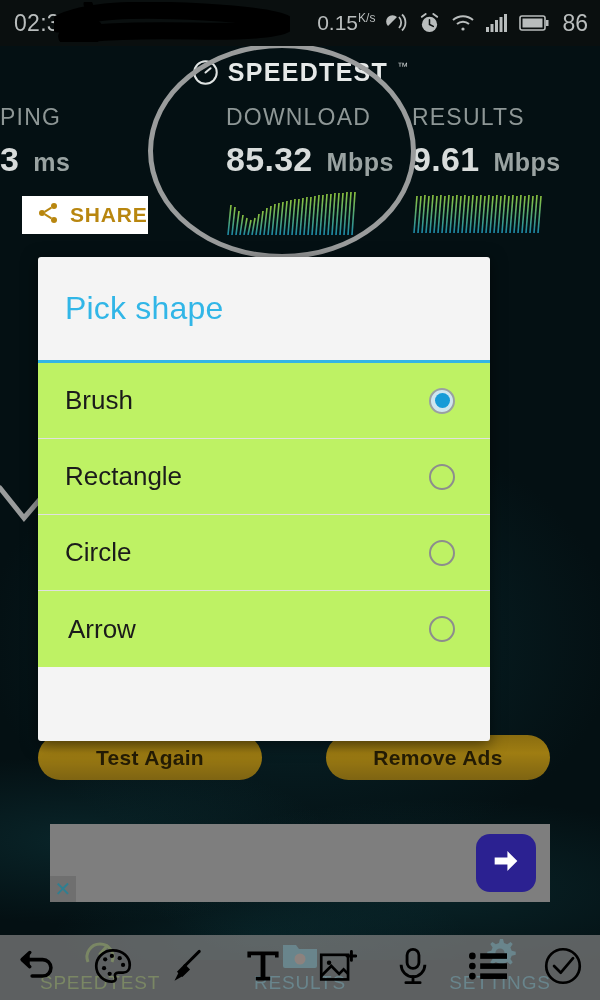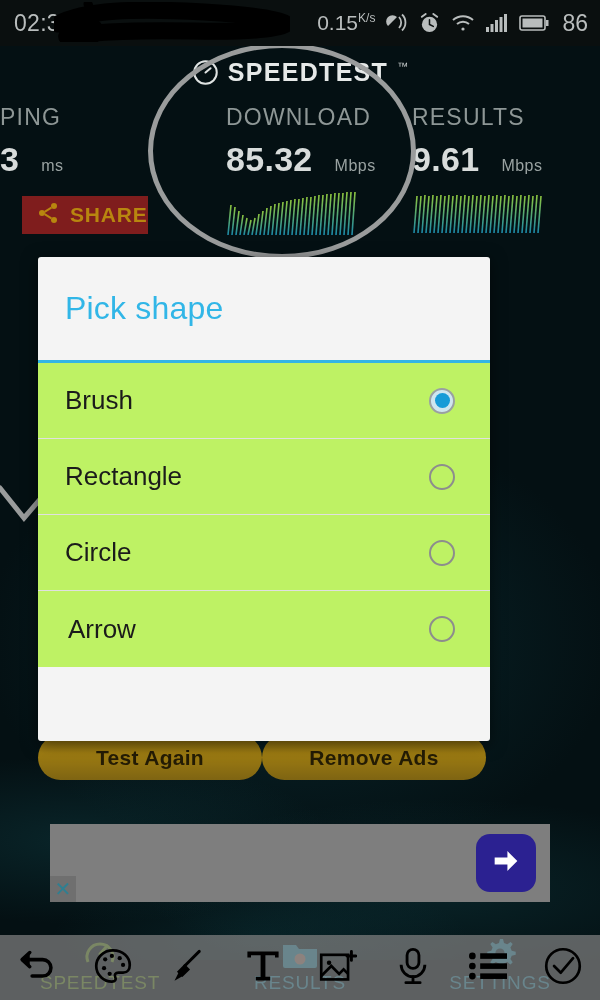--- a/index.html
+++ b/index.html
@@ -105,35 +105,35 @@
   .m-value {
     margin-top: 9px;
     color: #d8dcdb;
     font-size: 34px;
     font-weight: bold;
     letter-spacing: .3px;
     white-space: nowrap;
   }
   .m-unit {
     color: #9aa3a2;
-    font-size: 16px;
-    font-weight: normal;
+    font-size: 25px;
+    font-weight: bold;
     letter-spacing: .5px;
-    margin-left: 22px;
+    margin-left: 14px;
   }
 
   
   .spark { margin-top: 8px; height: 48px; width: 160px; }
 
   
   .share-btn {
     position: absolute;
     top: 196px; left: 22px;
     width: 126px; height: 38px;
-    background: #7f1d1d;
+    background: #ffffff;
     display: flex; align-items: center; gap: 10px;
     padding-left: 14px;
     z-index: 6;
   }
   .share-btn .lbl {
     color: #b8860f;
     font-size: 21px;
     font-weight: bold;
     letter-spacing: .8px;
   }
@@ -151,21 +151,21 @@
     position: absolute;
     left: -6px; top: 470px;
     width: 72px; height: 72px;
     z-index: 9;
   }
 
   
   .btn-row {
     position: absolute;
     top: 735px; left: 0; width: 588px;
-    display: flex; justify-content: flex-start;
+    display: flex; justify-content: space-between;
     padding: 0 38px;
     z-index: 6;
   }
   .gold-btn {
     width: 224px; height: 45px;
     border-radius: 24px;
     background: linear-gradient(180deg, #8a6d10 0%, #9f7d12 40%, #7e6412 100%);
     display: flex; align-items: center; justify-content: center;
     color: #241c05;
     font-size: 21px;

